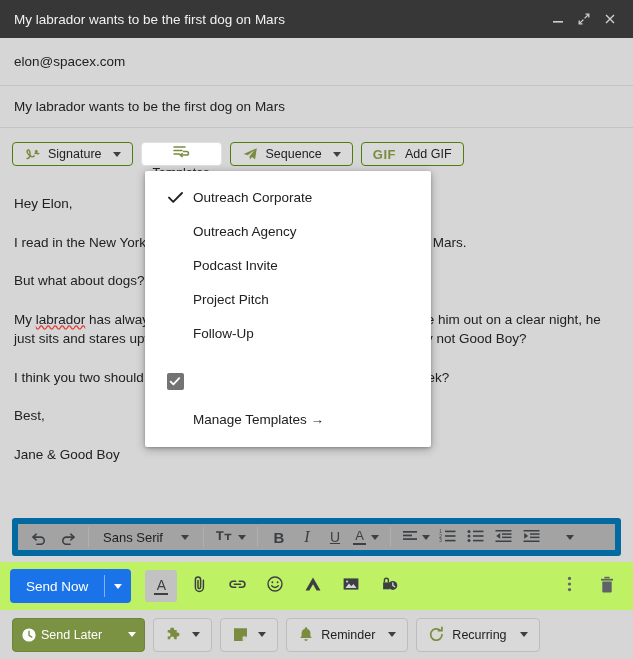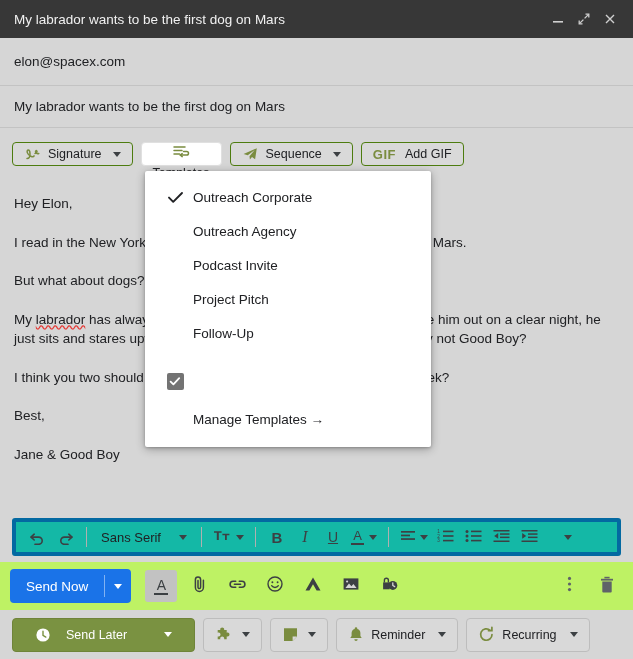--- a/index.html
+++ b/index.html
@@ -143,22 +143,22 @@
     display: flex; align-items: center; justify-content: center;
   }
 
   
   .format-wrap {
     padding: 8px 12px 6px 12px;
     background: #d6d6d6;
   }
   .format-bar {
     height: 38px;
-    background: #14b8a6;
-    border: 4px solid #0369a1;
+    background: #a3a3a3;
+    border: 6px solid #0369a1;
     border-radius: 3px;
     display: flex; align-items: center;
     padding: 0 8px;
     gap: 2px;
   }
   .fbtn {
     min-width: 26px; height: 28px;
     display: flex; align-items: center; justify-content: center;
     color: #3c4043;
     font-size: 14px;
@@ -250,22 +250,22 @@
     background: #d9d9d9;
     font-size: 12.5px;
     color: #202124;
     cursor: pointer;
     white-space: nowrap;
   }
   .gbtn.primary {
     background: #7a9241;
     border-color: #6f8439;
     color: #ffffff;
-    padding: 0 22px;
-    gap: 15px;
+    padding: 0 8px;
+    gap: 4px;
   }
   .gbtn.primary .caret { border-top-color: #ffffff; }
   .gbtn .caret {
     width: 0; height: 0;
     border-left: 4.5px solid transparent;
     border-right: 4.5px solid transparent;
     border-top: 5.5px solid #3c4043;
     margin-left: 6px;
   }
   .gbtn.primary .caret { margin-left: 22px; }

